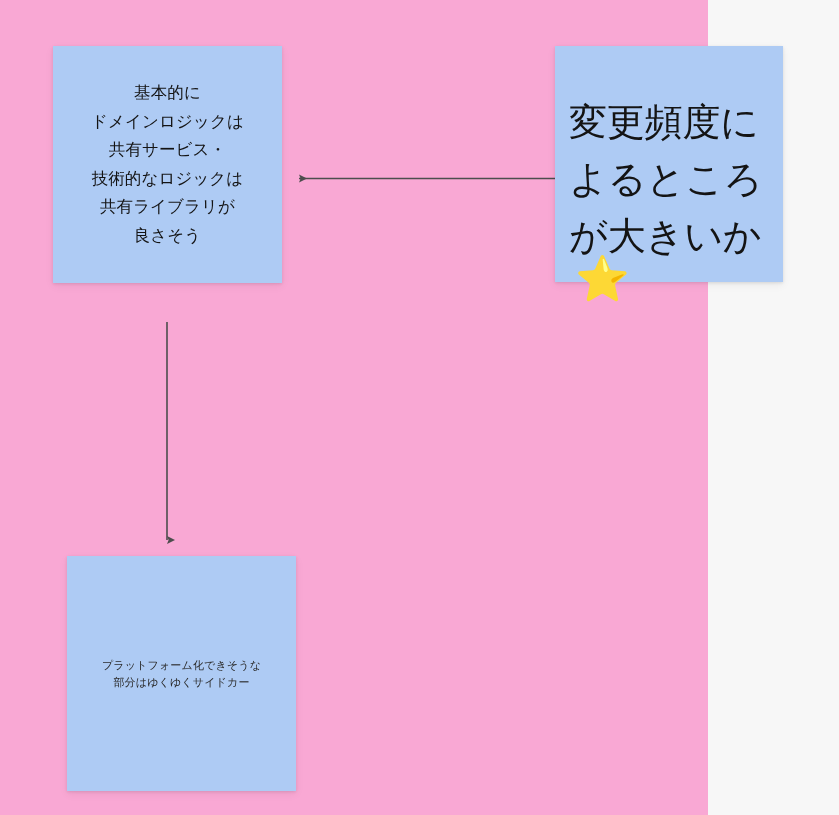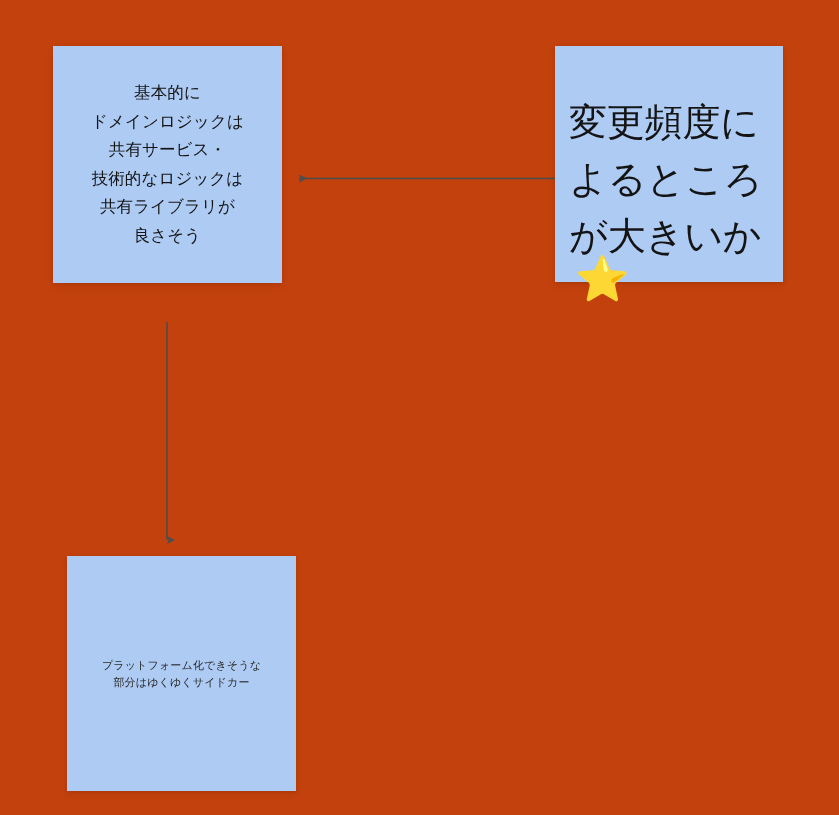--- a/index.html
+++ b/index.html
@@ -8,23 +8,23 @@
   }
   body {
     width: 839px;
     height: 815px;
     background: #f7f7f7;
     font-family: "DejaVu Sans", "Liberation Sans", sans-serif;
     overflow: hidden;
   }
   #canvas {
     position: relative;
-    width: 839px;
+    width: 708px;
     height: 815px;
-    background: #c2410c;
+    background: #f9a8d4;
   }
   .sticky {
     position: absolute;
     box-sizing: border-box;
     background: #aecbf4;
     box-shadow: 0 1px 3px rgba(0,0,0,0.10), 0 3px 9px rgba(0,0,0,0.06);
     display: flex;
     overflow: visible;
   }
   .sticky-text {

